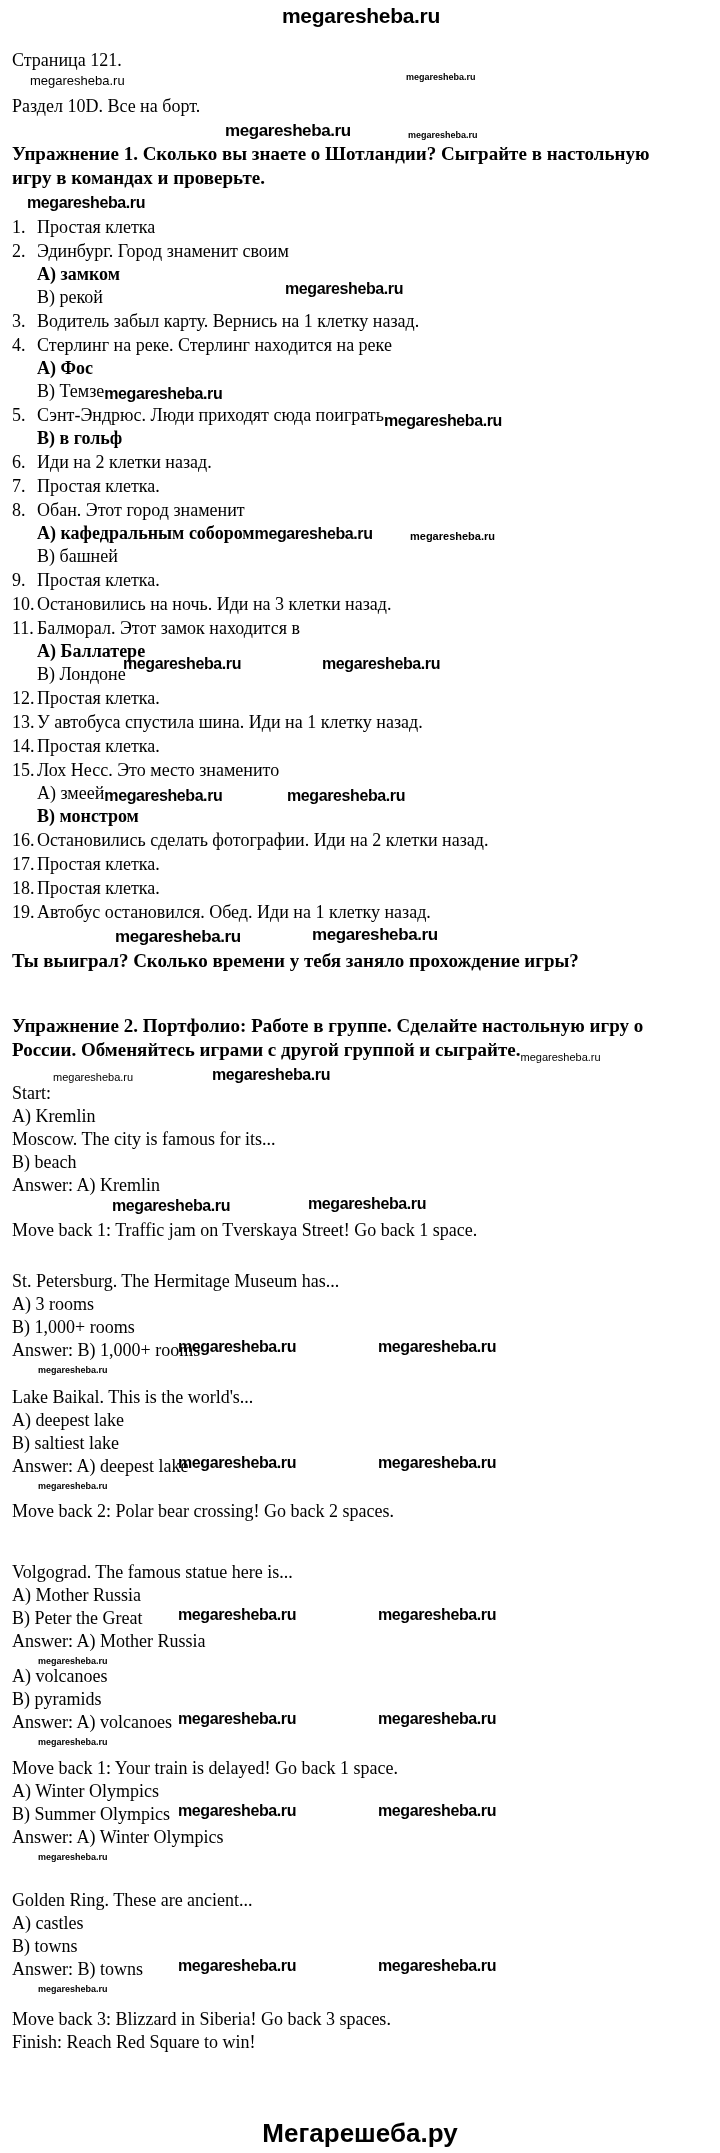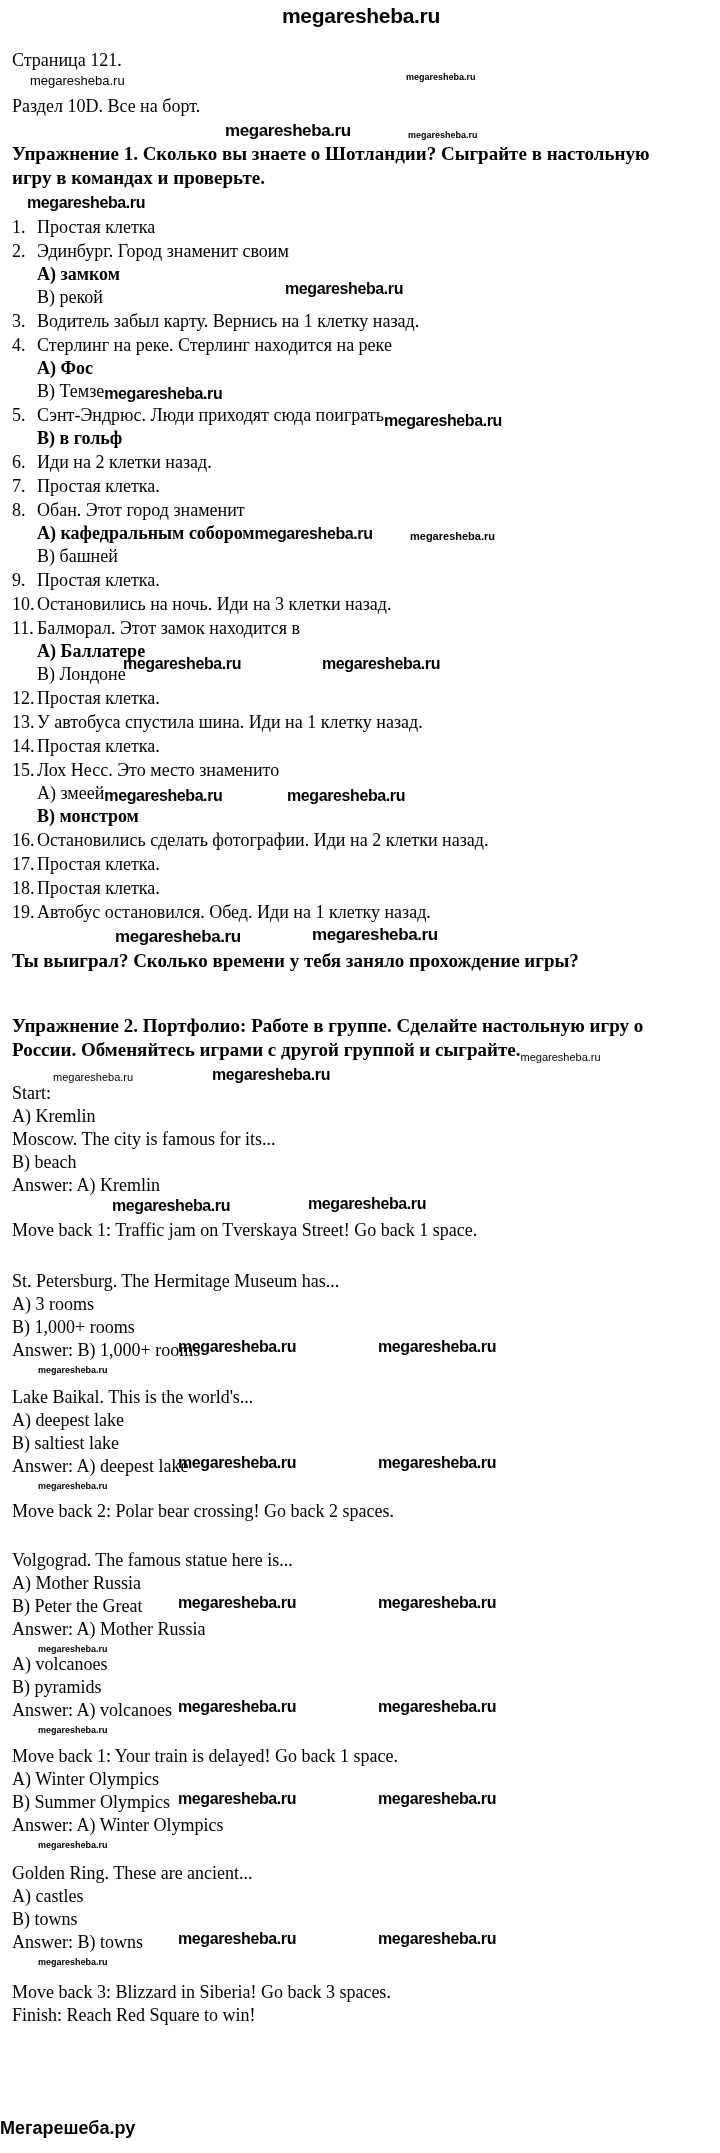--- a/index.html
+++ b/index.html
@@ -53,28 +53,28 @@
   .wma-l{ left:166px; top:-4px;}
   .wma-r{ left:366px; top:-4px;}
   .wm-row5{ position:relative; height:22px;}
   .wm-row5 .l{ left:100px; top:0;}
   .wm-row5 .r{ left:296px; top:-2px;}
   .wm-under{ height:12px; line-height:10px;}
   .wm-under .wm-xs{ margin-left:26px;}
   .mt-stp{ margin-top:28px;}
   .mt-baikal{ margin-top:12px;}
   .mt-move2{ margin-top:10px;}
-  .mt-volgograd{ margin-top:26px;}
+  .mt-volgograd{ margin-top:38px;}
   .mt-kamchatka{ margin-top:12px;}
   .mt-train{ margin-top:11px;}
-  .mt-golden{ margin-top:13px;}
+  .mt-golden{ margin-top:28px;}
   .mt-move4{ margin-top:15px;}
   
-  .footer-brand{ position:absolute; left:0; top:2118px; width:720px; text-align:left;
-    font-family:"Liberation Sans",sans-serif; font-weight:bold; font-size:18px;}
+  .footer-brand{ position:absolute; left:0; top:2118px; width:720px; text-align:center;
+    font-family:"Liberation Sans",sans-serif; font-weight:bold; font-size:26px;}
   
   .wm-i2{ left:248px; top:-9px;}
   .wm-i8r{ left:373px; top:3px;}
   .wm-i11a{ left:86px; top:12px;}
   .wm-i11b{ left:285px; top:12px;}
   .wm-i15{ left:250px; top:2px;}
 </style>
 </head>
 <body>
 

